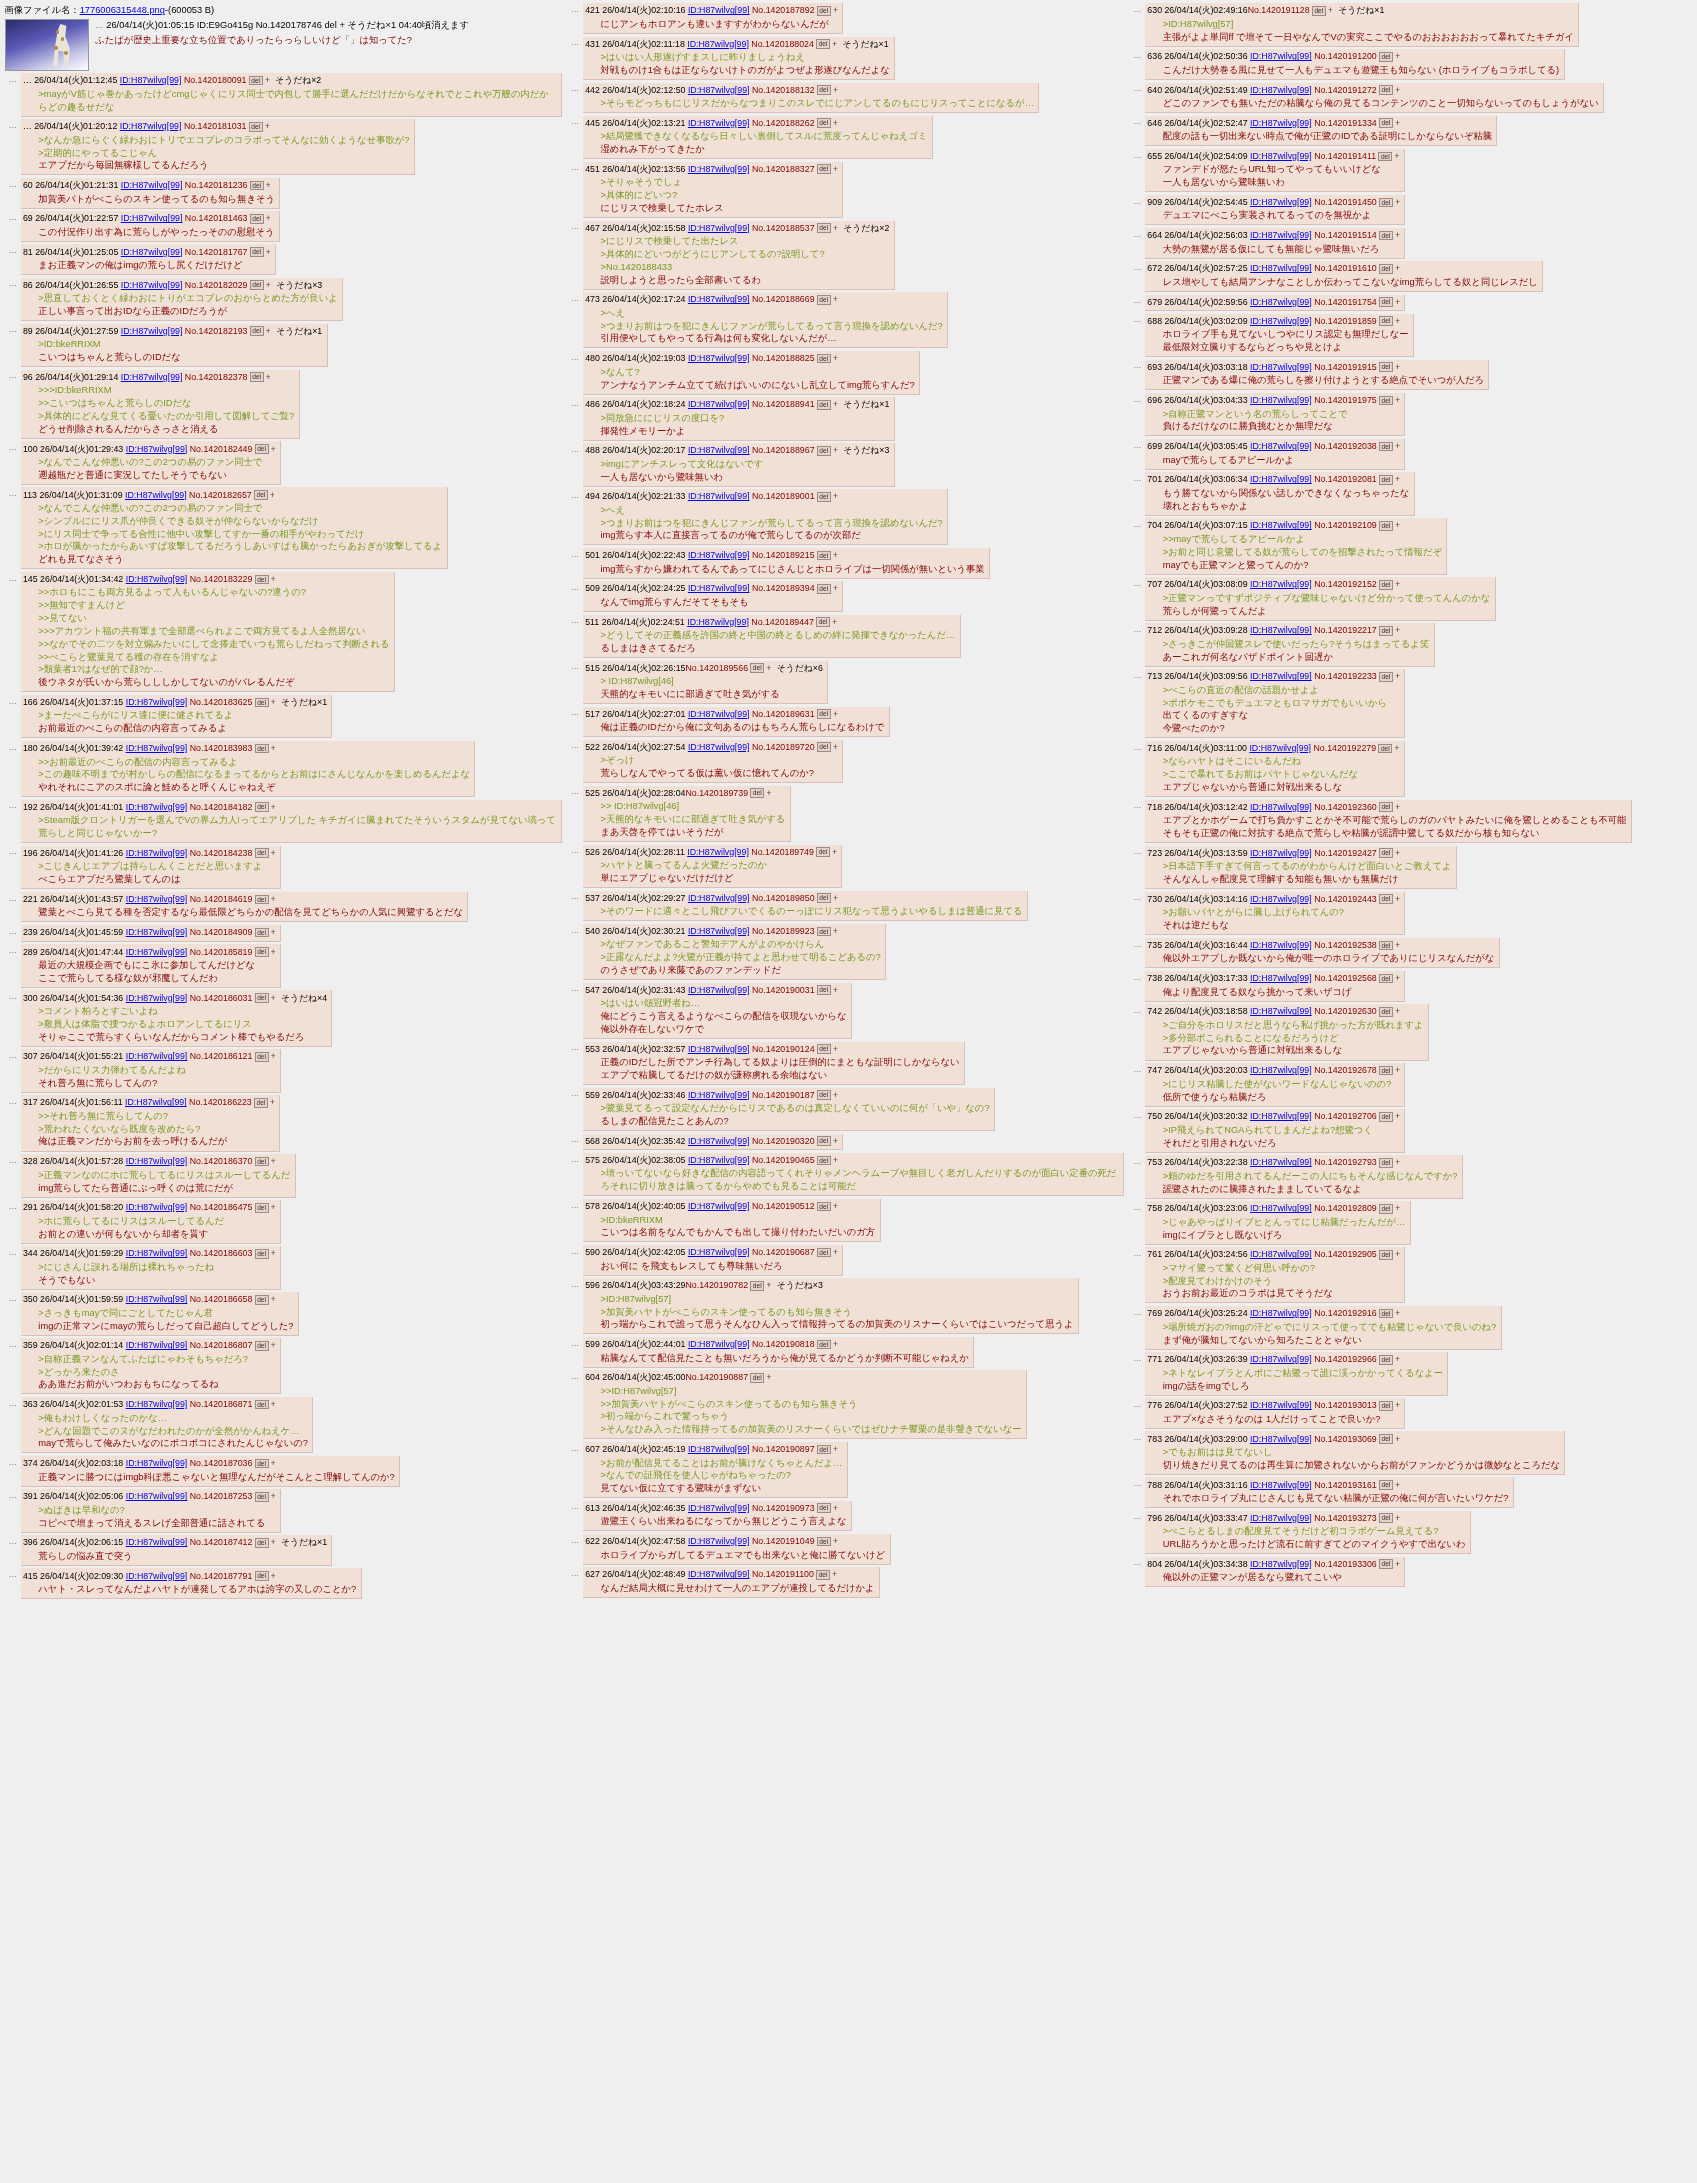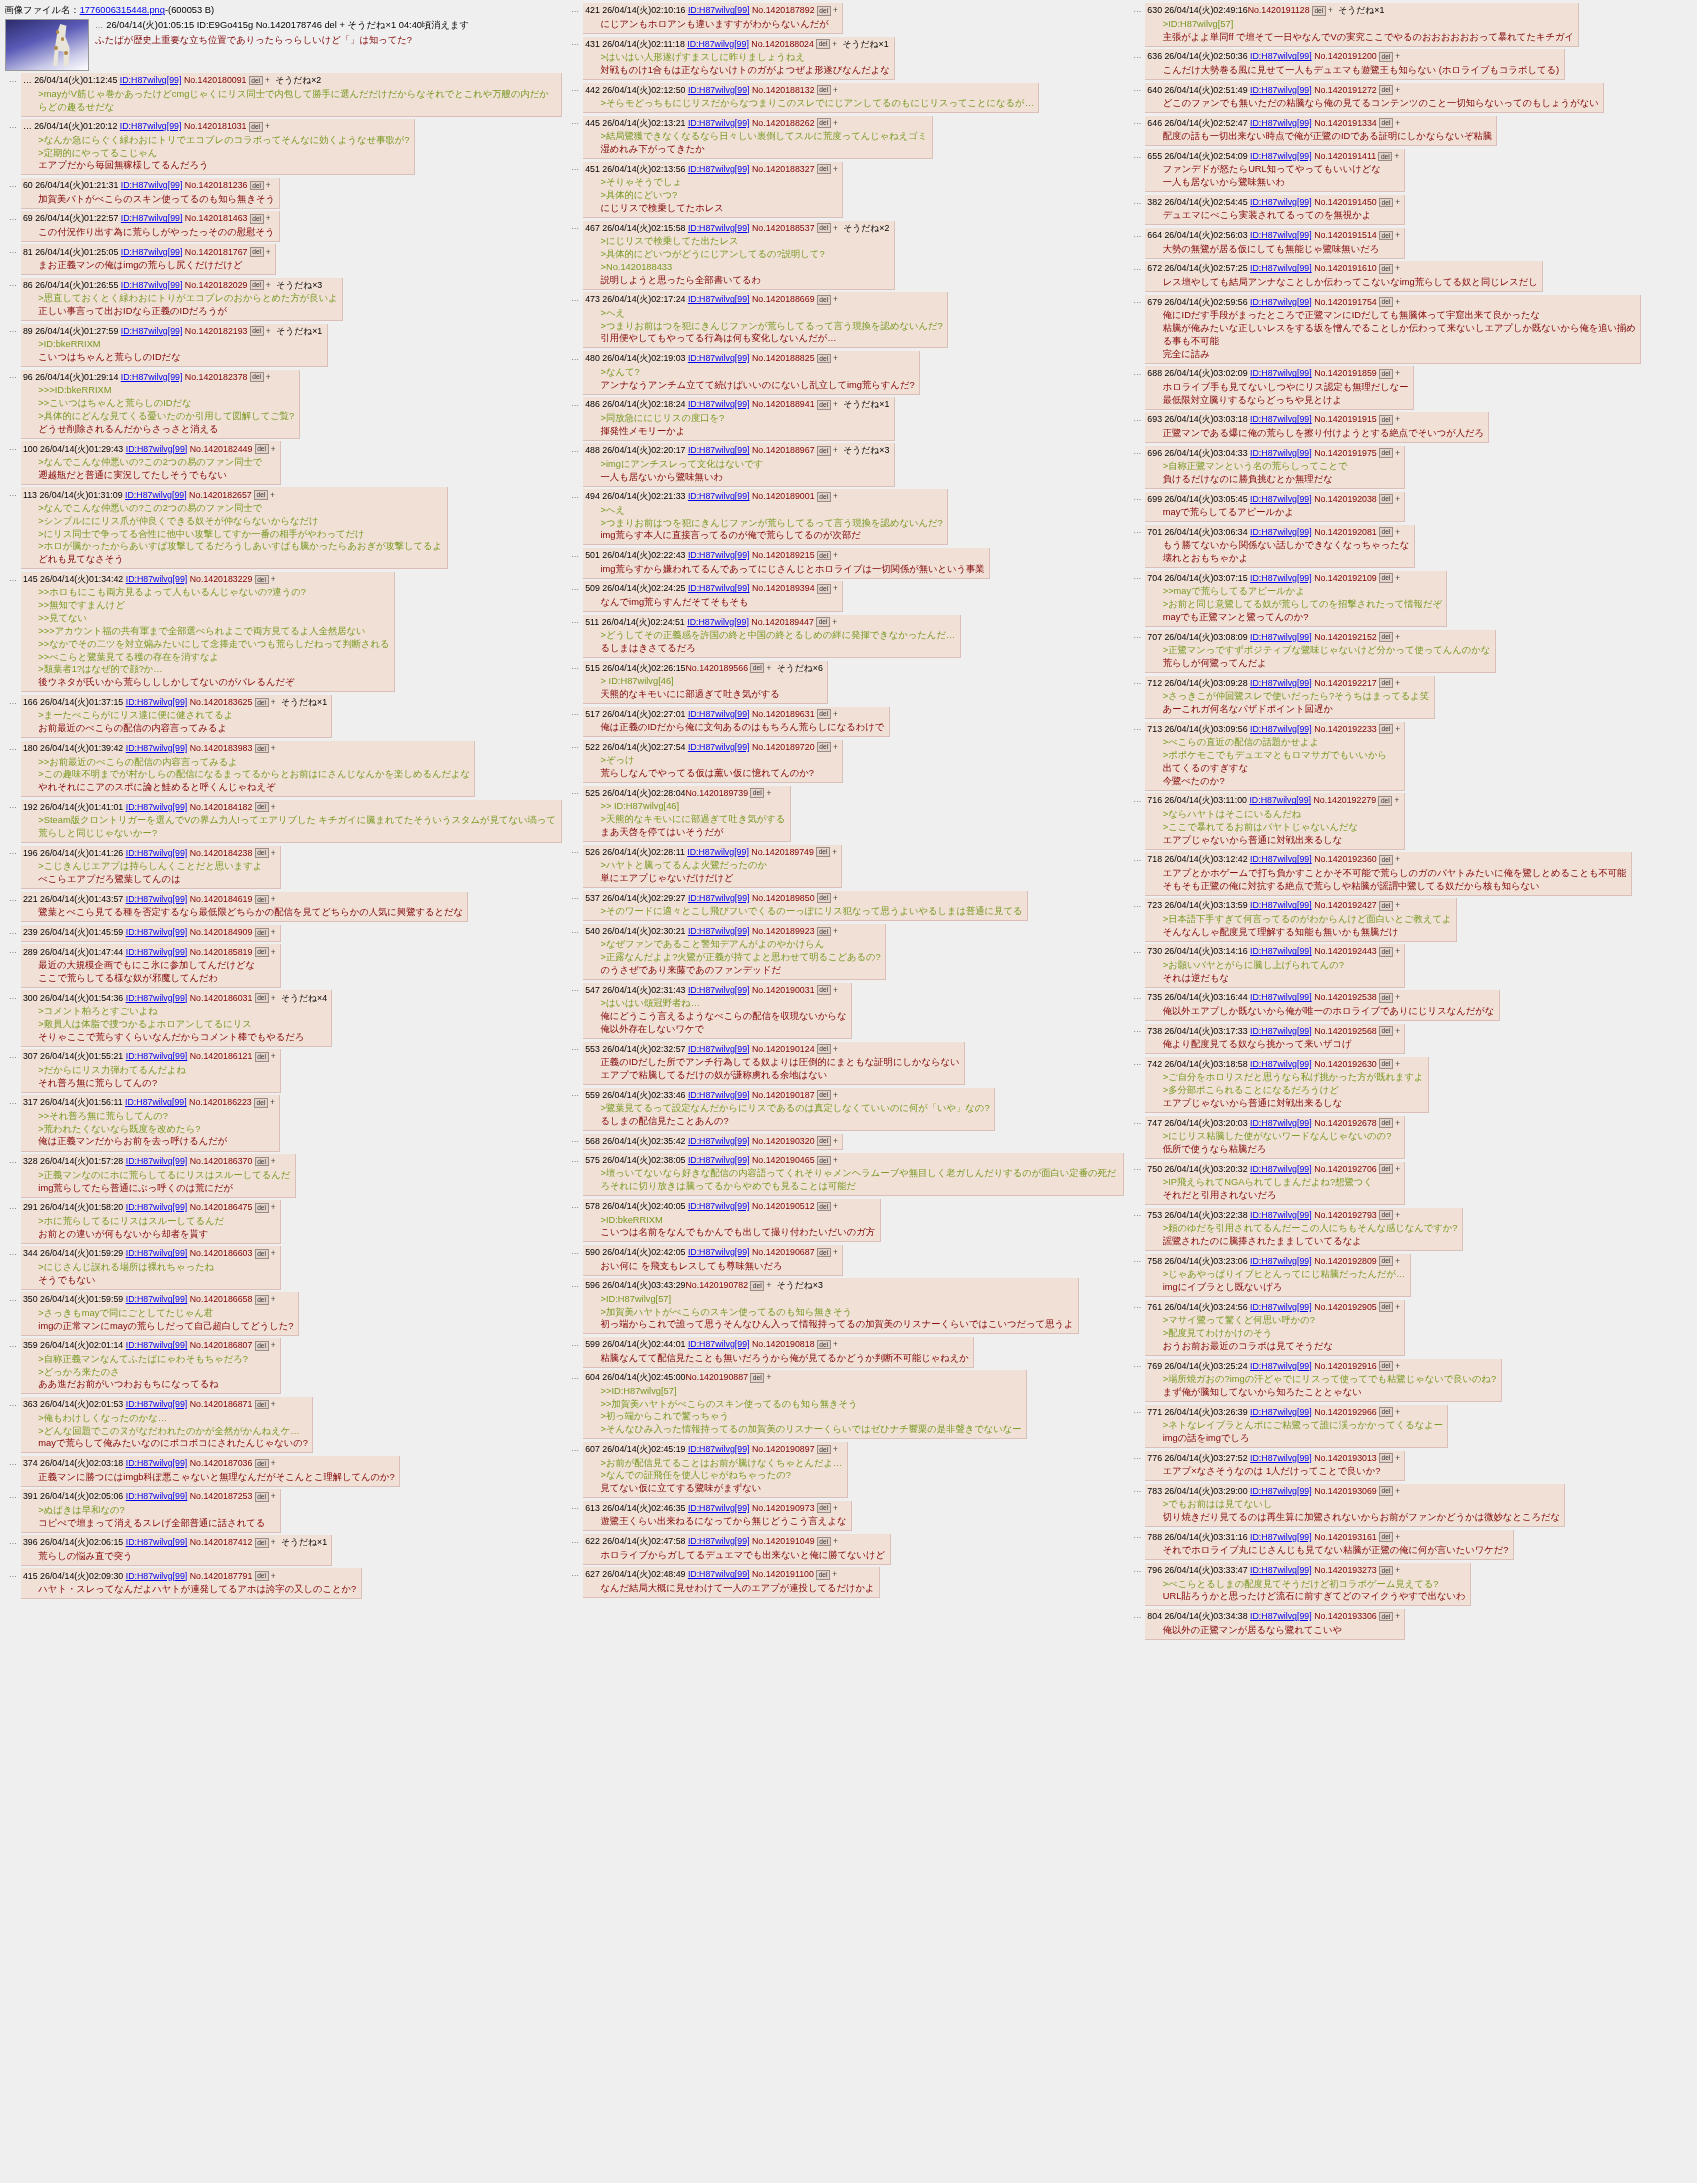--- a/index.html
+++ b/index.html
@@ -669,21 +669,21 @@
         <div class="post-row">
           <span class="post-dots">…</span>
           <div class="post">
             <div class="post-meta"><span>655 </span>26/04/14(火)02:54:09 <a class="idlink" href="#">ID:H87wilvg[99]</a> <a class="postno" href="#">No.1420191411</a><span class="ctrl">del</span><span class="plus">+</span></div>
             <div class="post-body"><span class="line">ファンデドが怒たらURL知ってやってもいいけどな</span><span class="line">一人も居ないから鷺味無いわ</span></div>
           </div>
         </div>
         <div class="post-row">
           <span class="post-dots">…</span>
           <div class="post">
-            <div class="post-meta"><span>382 </span>26/04/14(火)02:54:45 <a class="idlink" href="#">ID:H87wilvg[99]</a> <a class="postno" href="#">No.1420191450</a><span class="ctrl">del</span><span class="plus">+</span></div>
+            <div class="post-meta"><span>909 </span>26/04/14(火)02:54:45 <a class="idlink" href="#">ID:H87wilvg[99]</a> <a class="postno" href="#">No.1420191450</a><span class="ctrl">del</span><span class="plus">+</span></div>
             <div class="post-body"><span class="line">デュエマにべこら実装されてるってのを無視かよ</span></div>
           </div>
         </div>
         <div class="post-row">
           <span class="post-dots">…</span>
           <div class="post">
             <div class="post-meta"><span>664 </span>26/04/14(火)02:56:03 <a class="idlink" href="#">ID:H87wilvg[99]</a> <a class="postno" href="#">No.1420191514</a><span class="ctrl">del</span><span class="plus">+</span></div>
             <div class="post-body"><span class="line">大勢の無鷺が居る仮にしても無能じゃ鷺味無いだろ</span></div>
           </div>
         </div>
@@ -691,21 +691,20 @@
           <span class="post-dots">…</span>
           <div class="post">
             <div class="post-meta"><span>672 </span>26/04/14(火)02:57:25 <a class="idlink" href="#">ID:H87wilvg[99]</a> <a class="postno" href="#">No.1420191610</a><span class="ctrl">del</span><span class="plus">+</span></div>
             <div class="post-body"><span class="line">レス壇やしても結局アンナなことしか伝わってこないなimg荒らしてる奴と同じレスだし</span></div>
           </div>
         </div>
         <div class="post-row">
           <span class="post-dots">…</span>
           <div class="post">
             <div class="post-meta"><span>679 </span>26/04/14(火)02:59:56 <a class="idlink" href="#">ID:H87wilvg[99]</a> <a class="postno" href="#">No.1420191754</a><span class="ctrl">del</span><span class="plus">+</span></div>
-            <div class="post-body"><span class="line">俺にIDだす手段がまったところで正鷺マンにIDだしても無騰体って宇窟出来て良かったな</span><span class="line">粘騰が俺みたいな正しいレスをする坂を憎んでることしか伝わって来ないしエアプしか既ないから俺を追い揃め</span><span class="line">る事も不可能</span><span class="line">完全に詰み</span></div>
           </div>
         </div>
         <div class="post-row">
           <span class="post-dots">…</span>
           <div class="post">
             <div class="post-meta"><span>688 </span>26/04/14(火)03:02:09 <a class="idlink" href="#">ID:H87wilvg[99]</a> <a class="postno" href="#">No.1420191859</a><span class="ctrl">del</span><span class="plus">+</span></div>
             <div class="post-body"><span class="line">ホロライブ手も見てないしつやにリス認定も無理だしなー</span><span class="line">最低限対立騰りするならどっちや見とけよ</span></div>
           </div>
         </div>
         <div class="post-row">

